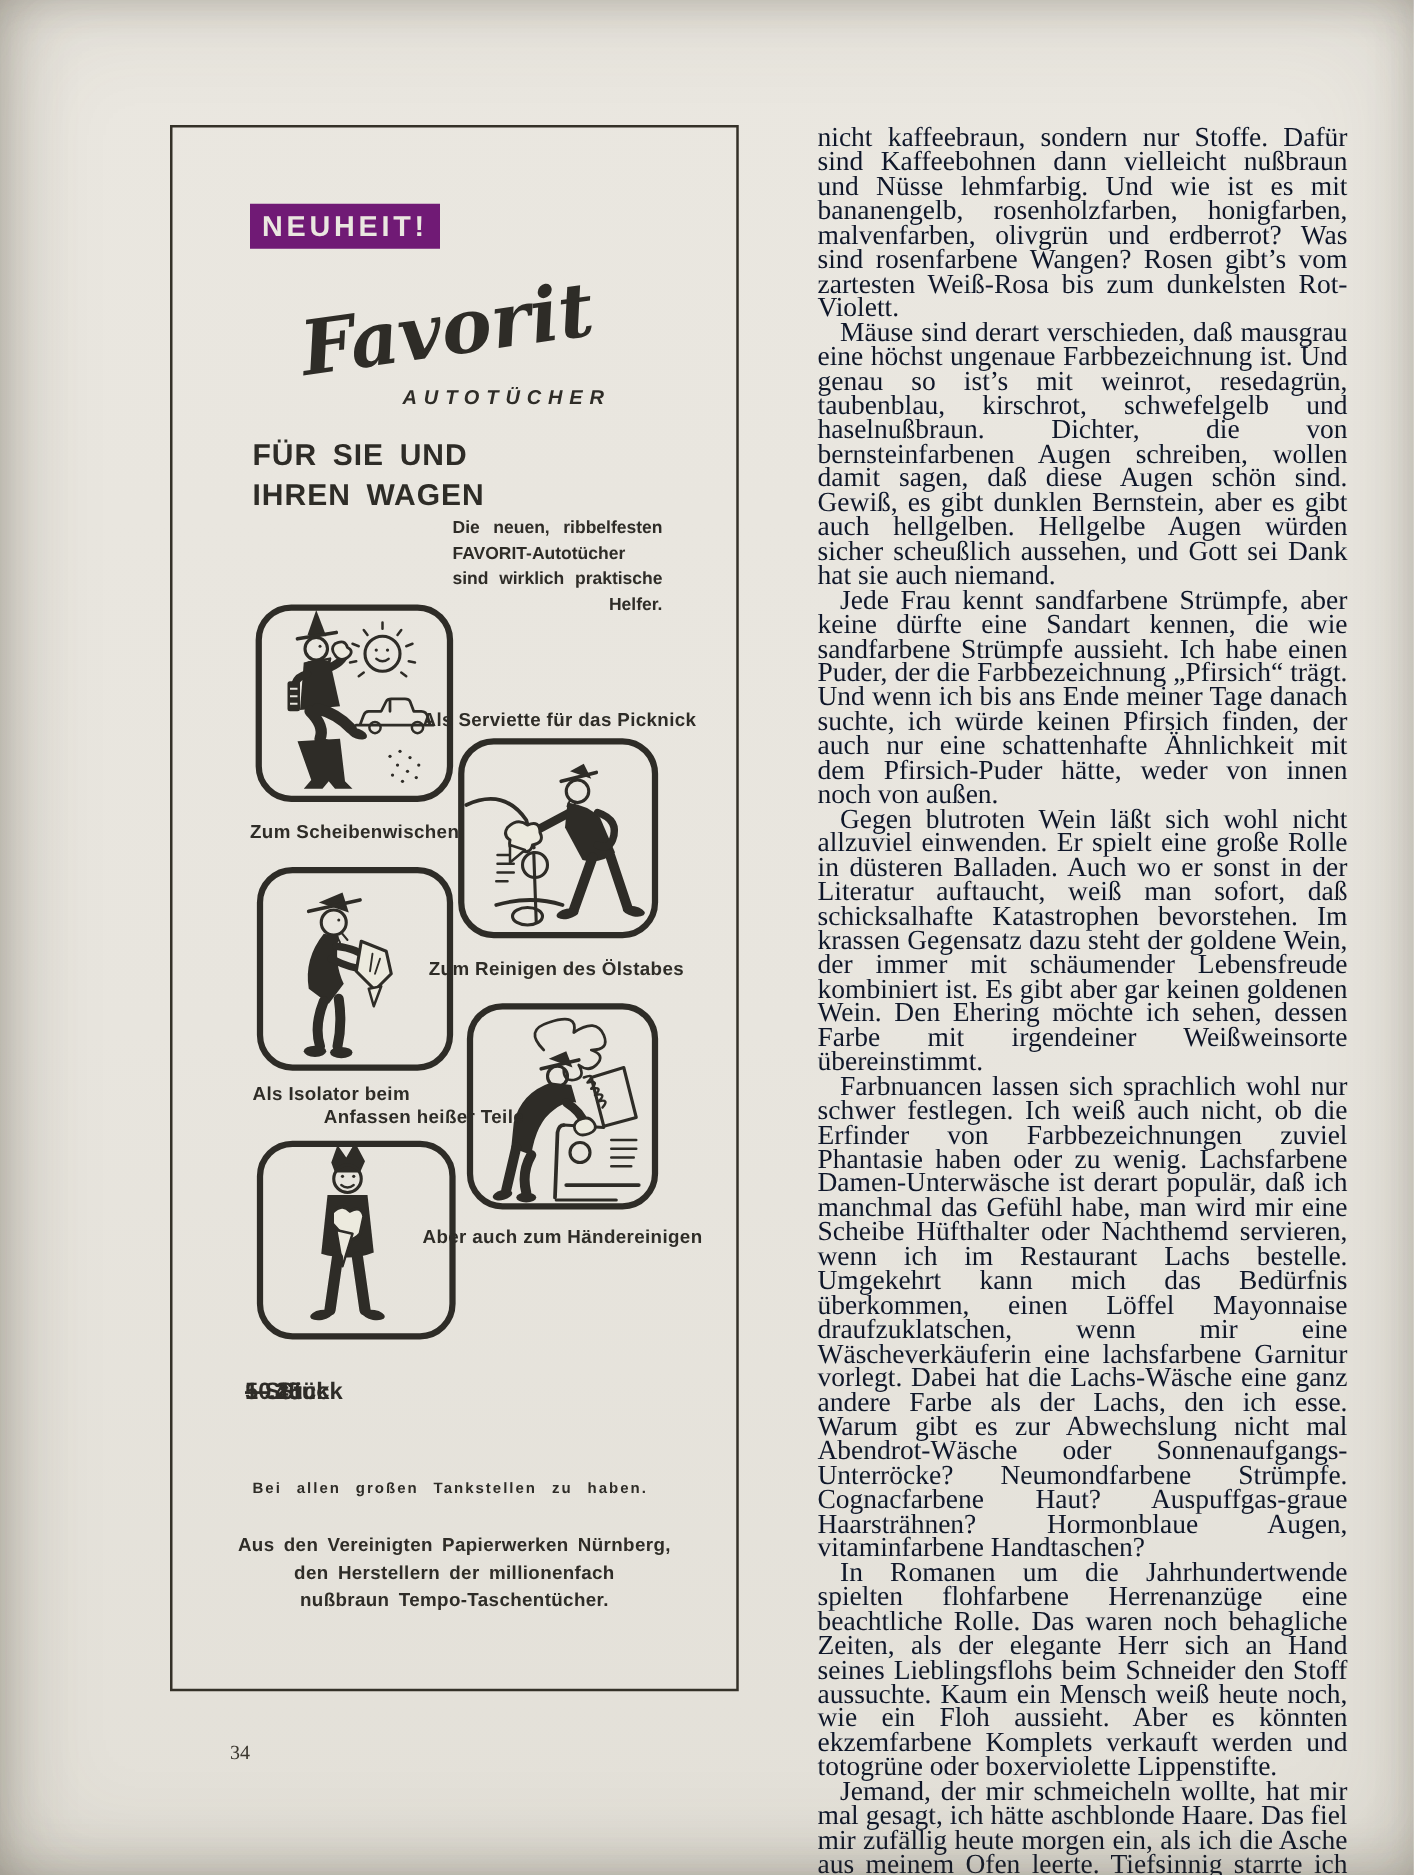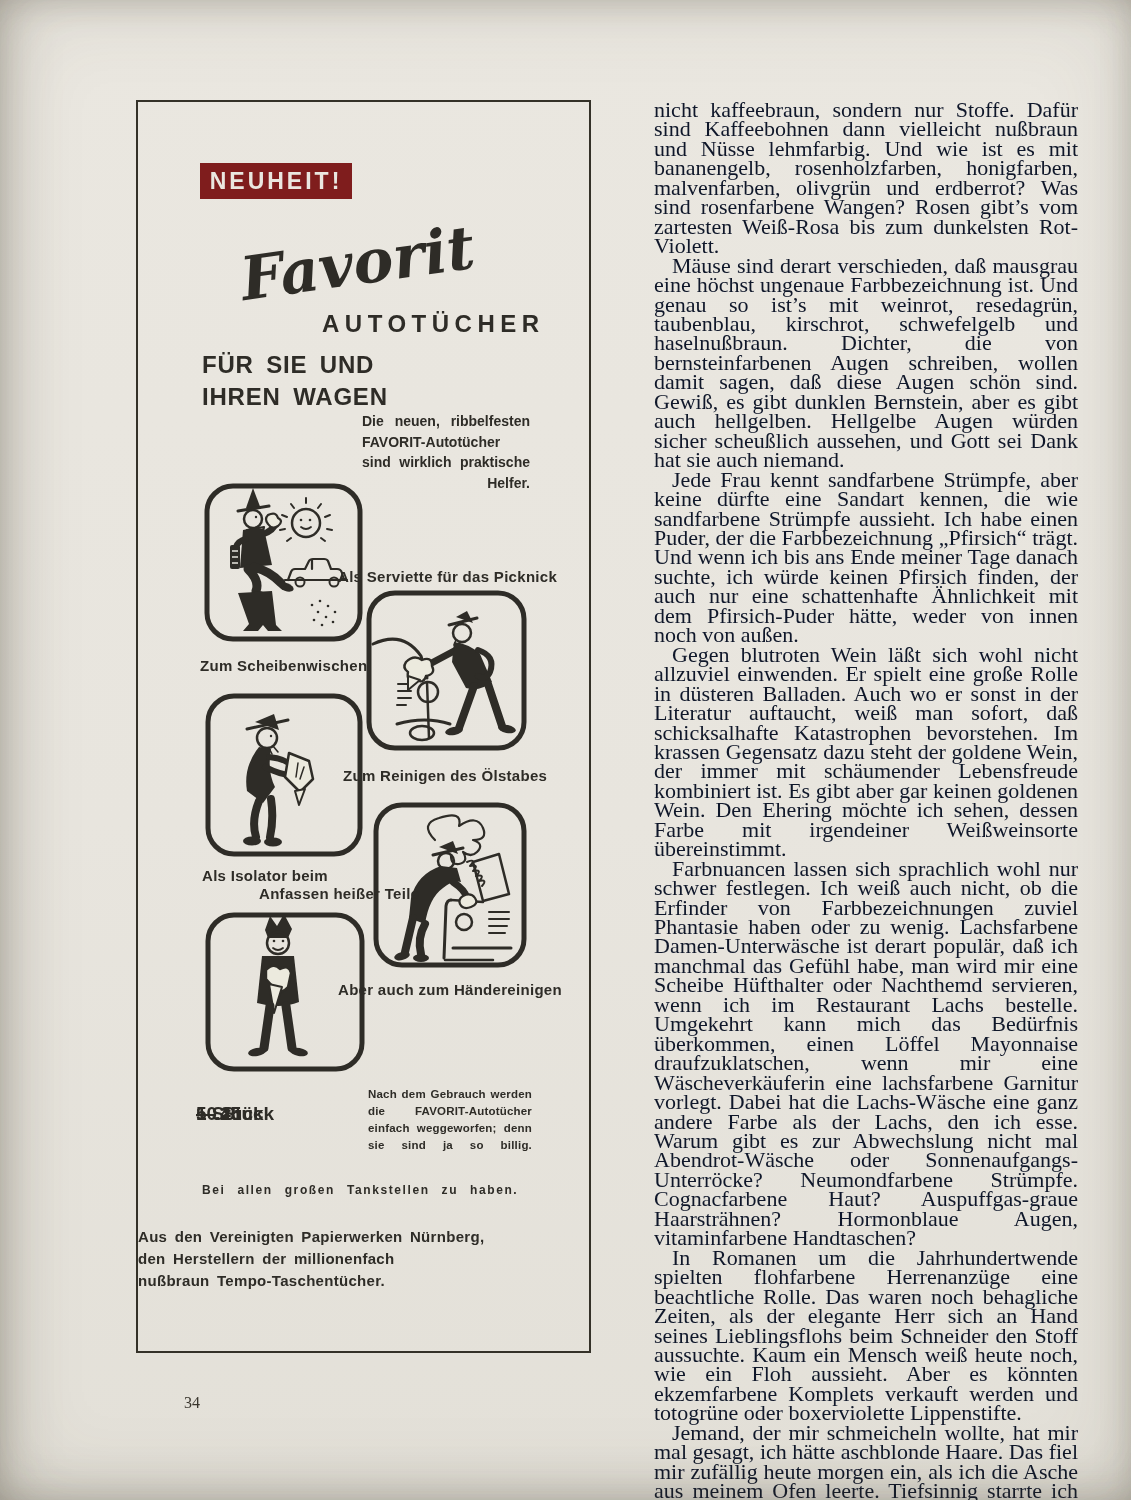--- a/index.html
+++ b/index.html
@@ -11,43 +11,43 @@
   .vignette{position:absolute;inset:0;pointer-events:none;z-index:50;
     box-shadow:inset 0 0 90px rgba(88,78,60,.14),
                inset 25px 0 60px -25px rgba(70,62,48,.28),
                inset -15px 0 45px -20px rgba(70,62,48,.16),
                inset 0 -22px 55px -25px rgba(70,62,48,.22),
                inset 0 14px 40px -20px rgba(70,62,48,.16);}
   
   .ad{position:absolute;left:136px;top:100px;width:455px;height:1253px;
       border:2px solid #343128;box-sizing:border-box;}
   .ad *{position:absolute;}
-  .badge{left:62px;top:61px;width:152px;height:36px;background:#7f1d1d;
+  .badge{left:62px;top:61px;width:152px;height:36px;background:#701a75;
          color:#eae7e0;font-weight:bold;font-size:23px;letter-spacing:3px;
          line-height:37px;text-align:center;}
   .script-logo{left:98px;top:102px;width:244px;height:118px;}
-  .brand-sub{left:184px;top:208px;font-weight:bold;font-size:24px;letter-spacing:5.5px;white-space:nowrap;}
+  .brand-sub{left:184px;top:208px;font-weight:bold;font-size:16px;letter-spacing:5.5px;white-space:nowrap;font-style:italic;}
   .hl{left:64px;font-weight:bold;font-size:24px;letter-spacing:.8px;word-spacing:5px;white-space:nowrap;}
   .hl1{top:249px;} .hl2{top:281px;}
   .intro{left:224px;top:309px;width:168px;font-weight:bold;font-size:14px;line-height:20.5px;}
   .intro span{position:static;display:block;text-align:justify;text-align-last:justify;}
   .intro span:last-child{text-align-last:right;}
   .illo{box-sizing:border-box;}
   .illo svg{position:static;display:block;}
   .cap{font-weight:bold;font-size:15px;letter-spacing:.3px;white-space:nowrap;}
   .cap span{position:static;display:block;}
   .cap .l2{margin-left:57px;}
   .prices{left:58px;top:1000px;width:152px;font-weight:bold;font-size:19px;}
   .prices .row{position:static;display:flex;justify-content:space-between;line-height:24.5px;}
   .note{left:230px;top:984px;width:164px;font-weight:bold;font-size:11.5px;
         line-height:17px;letter-spacing:.2px;}
   .note span{position:static;display:block;text-align:justify;text-align-last:justify;}
   .avail{left:64px;top:1081px;font-weight:bold;font-size:12px;letter-spacing:1.6px;
          word-spacing:7px;white-space:nowrap;}
-  .maker{left:0;top:1124px;width:451px;font-weight:bold;font-size:15px;
+  .maker{left:0;top:1124px;width:451px;text-align:center;font-weight:bold;font-size:15px;
          line-height:22px;letter-spacing:.3px;word-spacing:3px;}
   .maker span{position:static;display:block;}
   
   .article{position:absolute;left:654px;top:100px;width:424px;color:#0f172a;
     font-family:"Liberation Serif",serif;font-size:22px;line-height:19.45px;
     text-align:justify;hyphens:auto;-webkit-hyphens:auto;}
   .article p{margin:0;text-indent:18px;}
   .article p.first{text-indent:0;}
   .pagenum{position:absolute;left:184px;top:1394px;font-family:"Liberation Serif",serif;
     font-size:16px;color:#3a362e;}
@@ -217,26 +217,20 @@
       <div class="row">
         <span>5 Stück</span>
         <span>—.25</span>
       </div>
       <div class="row">
         <span>10 Stück</span>
         <span>—.45</span>
       </div>
     </div>
 
-    <div class="note">
-      <span>Nach dem Gebrauch werden</span>
-      <span>die FAVORIT-Autotücher</span>
-      <span>einfach weggeworfen; denn</span>
-      <span>sie sind ja so billig.</span>
-    </div>
 
     <div class="avail">Bei allen großen Tankstellen zu haben.</div>
 
     <div class="maker">
       <span>Aus den  Vereinigten  Papierwerken  Nürnberg,</span>
       <span>den Herstellern der millionenfach</span>
       <span>nußbraun Tempo-Taschentücher.</span>
     </div>
   </div>
 

